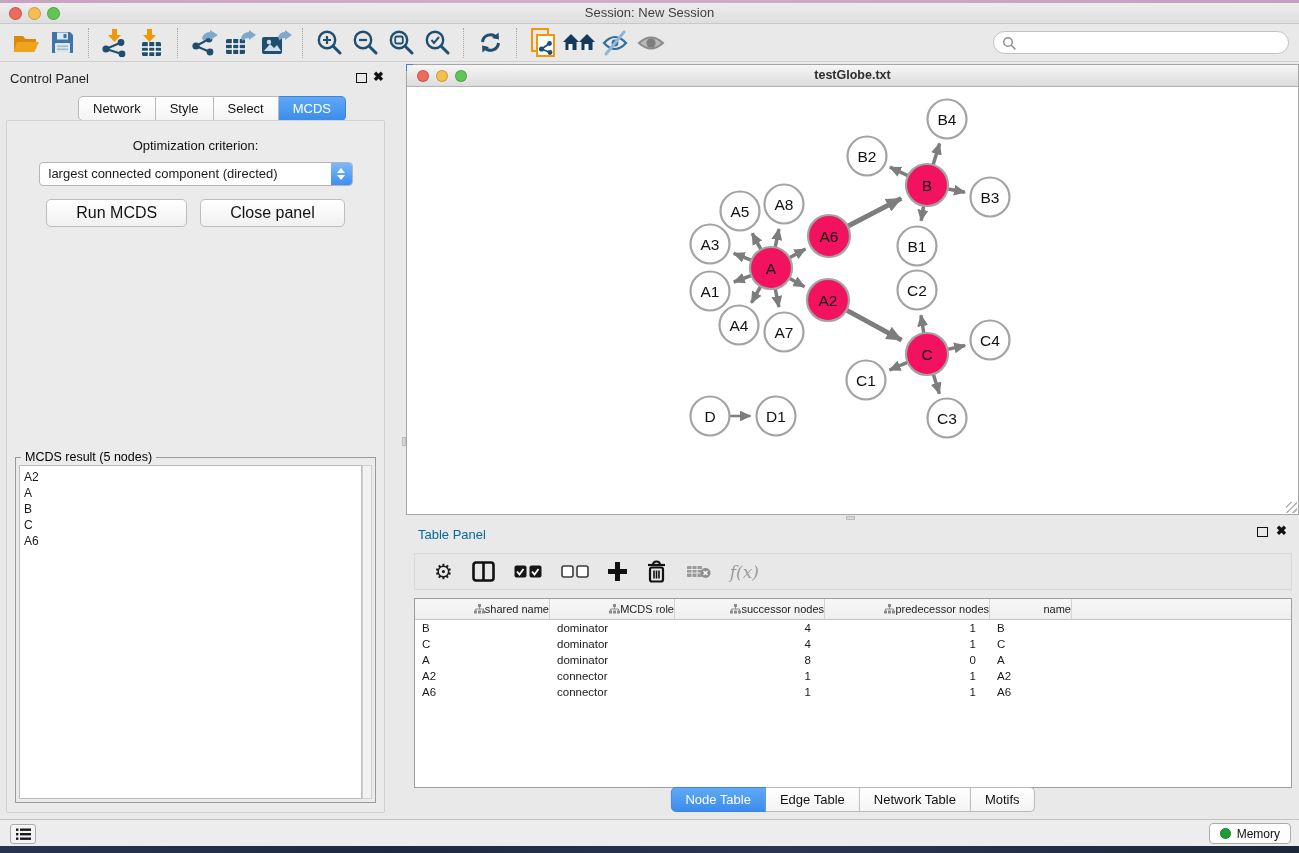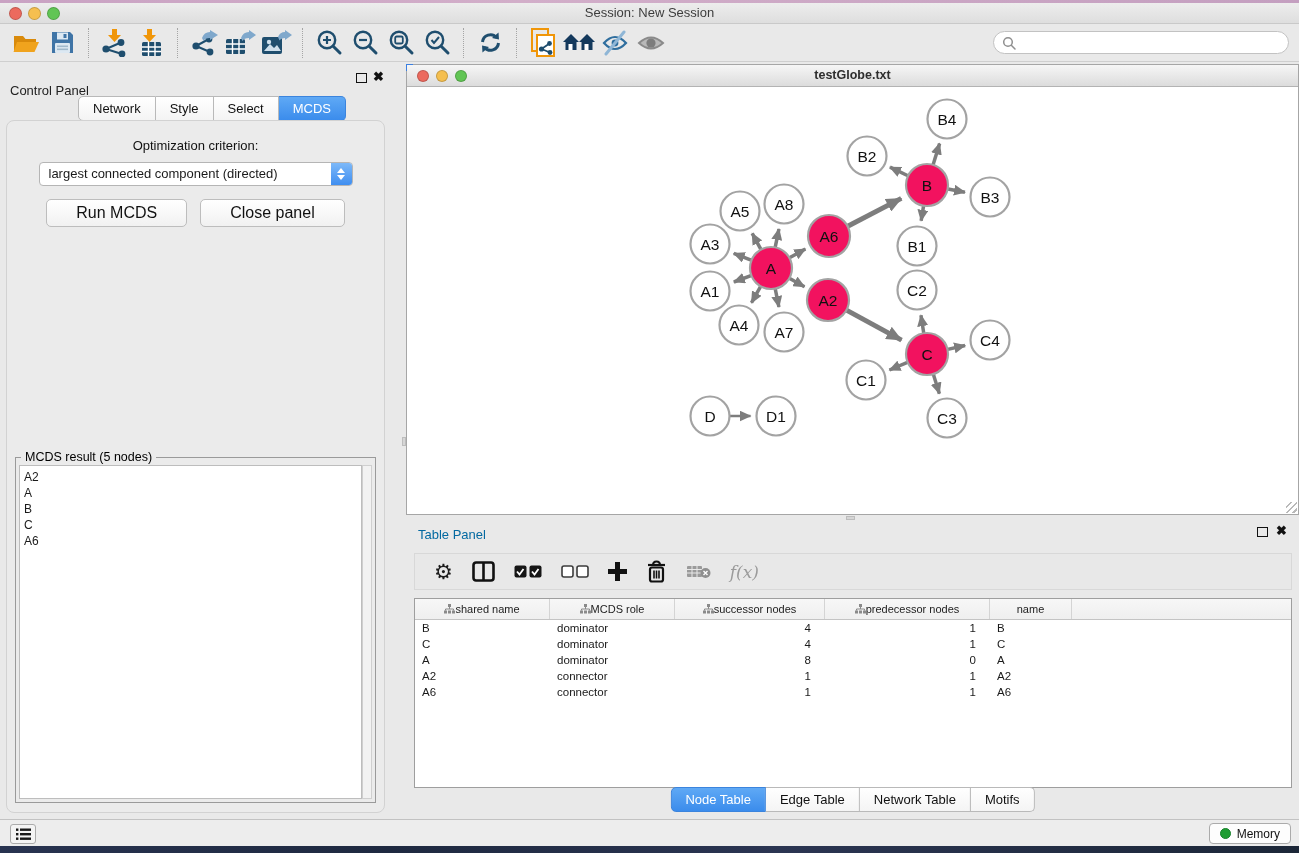--- a/index.html
+++ b/index.html
@@ -22,32 +22,32 @@
   .tbtn { width:36px; height:32px; display:flex; align-items:center; justify-content:center; }
   .tsep { height:30px; border-left:1px dotted #a5a5a5; margin:0 8px; }
   .glyph { font-family:"DejaVu Sans", sans-serif; }
   .searchbox { margin-left:auto; width:296px; height:23px; background:#fff; border:1px solid #c2c2c2;
                border-radius:12px; display:flex; align-items:center; padding:0 8px; }
   .searchbox input { border:none; outline:none; flex:1; font-size:12px; background:transparent; }
 
   
   .control-panel { position:absolute; left:0; top:63px; width:391px; height:756px; background:#E9E9E9; }
   .cp-header { position:relative; height:28px; }
-  .cp-title { position:absolute; left:10px; top:8px; font-size:13px; color:#222;margin-top:12px; }
+  .cp-title { position:absolute; left:10px; top:8px; font-size:13px; color:#222; }
   .float-ico { position:absolute; top:10px; width:11px; height:10px; border:1.6px solid #111; background:transparent; }
   .close-ico { position:absolute; top:6px; font-size:13px; font-weight:bold; color:#111; }
   .seg-group { display:flex; }
   .seg { background:linear-gradient(#ffffff,#f4f4f4); border:1px solid #b9b9b9; border-left:none;
          font-size:13px; padding:4px 14px; color:#111; }
   .seg:first-child { border-left:1px solid #b9b9b9; border-radius:5px 0 0 5px; }
   .seg:last-child { border-radius:0 5px 5px 0; }
   .seg.active { background:linear-gradient(#5fa9f5,#3b8cec); color:#fff; border-color:#3b84dd; }
   .cp-tabs { position:absolute; left:78px; top:33px; }
   .cp-content { position:absolute; left:6px; top:57px; width:379px; height:693px;
-                background:#EBEBEB; border:1px solid #d2d2d2; border-radius:8px; }
+                background:#EBEBEB; border:1px solid #d2d2d2; border-radius:2px; }
   .opt-label { text-align:center; margin-top:17px; font-size:13px; color:#111; }
   .dropdown { position:relative; margin:9px auto 0; width:314px; height:24px; background:#fff;
               border:1px solid #b5b5b5; border-radius:4px; font-size:13px; }
   .dropdown .val { line-height:22px; padding-left:9px; }
   .dd-step { position:absolute; right:0px; top:0px; width:21px; height:22px; border-radius:0 3px 3px 0;
              background:linear-gradient(#7db9f9,#3f8ef0); display:flex; flex-direction:column;
              align-items:center; justify-content:center; gap:2px; }
   .tri-up { width:0; height:0; border-left:4px solid transparent; border-right:4px solid transparent; border-bottom:5px solid #fff; }
   .tri-dn { width:0; height:0; border-left:4px solid transparent; border-right:4px solid transparent; border-top:5px solid #fff; }
   .btn-row { display:flex; justify-content:center; gap:13px; margin-top:13px; }
@@ -82,21 +82,21 @@
   .table-panel { position:absolute; left:406px; top:520px; width:893px; height:299px; background:#E9E9E9; }
   .tp-title { position:absolute; left:12px; top:7px; font-size:13px; color:#0369a1; }
   .tp-toolbar { position:absolute; left:8px; top:33px; right:7px; height:37px; background:#E8E8E8;
                 border:1px solid #d8d8d8; display:flex; align-items:center; gap:19px; padding-left:19px; }
   .tp-toolbar .ti { display:flex; align-items:center; justify-content:center; }
   .fx { font-family:"DejaVu Serif", serif; font-style:italic; font-size:17px; color:#9a9a9a; }
   .tbl-wrap { position:absolute; left:8px; top:78px; right:7px; height:190px; background:#fff;
               border:1px solid #9e9e9e; overflow:hidden; }
   .tbl-head { display:grid; grid-template-columns:135px 125px 150px 165px 82px 1fr; height:21px;
               background:linear-gradient(#f7f7f7,#efefef); border-bottom:1px solid #c4c4c4; }
-  .th { display:flex; align-items:center; justify-content:center; gap:0; font-size:11px; color:#222;
+  .th { display:flex; align-items:center; justify-content:flex-end; gap:0; font-size:11px; color:#222;
         border-right:1px solid #d4d4d4; overflow:hidden; }
   .th:last-child { border-right:none; }
   .tbl-body { font-size:11.5px; }
   .tr { display:grid; grid-template-columns:135px 125px 150px 165px 82px 1fr; height:16px; align-items:center; }
   .td { padding-left:7px; overflow:hidden; white-space:nowrap; }
   .td.num { text-align:right; padding-right:14px; }
   .tp-tabs { position:absolute; left:50%; transform:translateX(-50%); bottom:7px; }
 
   
   .statusbar { position:absolute; left:0; top:819px; width:100%; height:27px; background:#EDEDED;

